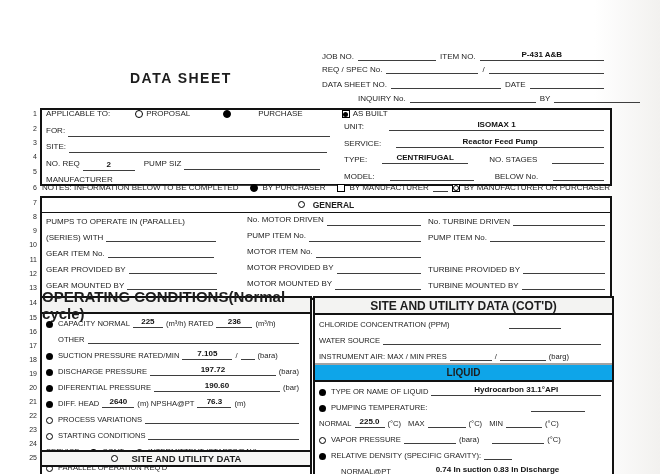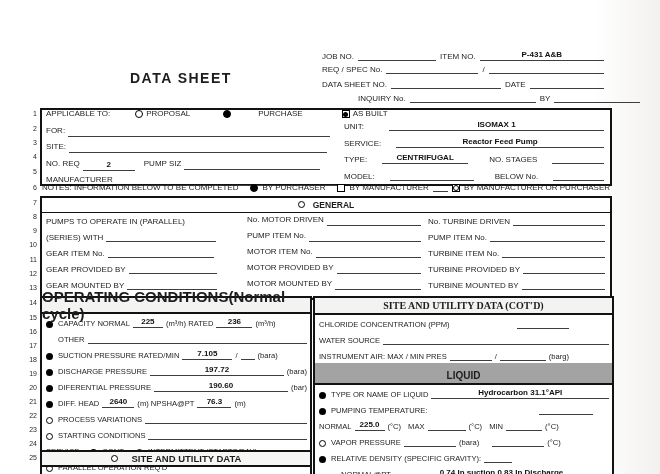--- a/index.html
+++ b/index.html
@@ -26,25 +26,25 @@
   .sq.circ::after{content:"";position:absolute;inset:0px;border-radius:50%;border:1.3px solid #000;}
   .row6{left:40px;top:182px;width:568px;display:flex;align-items:flex-end;gap:4px;font-size:8px;line-height:1;padding:0 2px;}
   .box2{left:40px;top:196px;width:568px;height:100px;border:2px solid #121212;background:#fff;}
   .ghead{height:13.5px;border-bottom:1.5px solid #121212;display:flex;align-items:center;justify-content:center;gap:6px;font-size:8.5px;font-weight:bold;}
   .grow{height:13.9px;position:relative;display:flex;align-items:flex-end;gap:3px;padding:0 4px 2px 4px;font-size:8px;line-height:1;}
   .c2{position:absolute;left:205px;width:174px;bottom:2px;display:flex;gap:3px;}
   .c3{position:absolute;left:386px;right:5px;bottom:2px;display:flex;align-items:flex-end;gap:3px;}
   .lpanel{left:40px;top:296px;width:268px;height:178px;border:2px solid #121212;background:#fff;}
   .rpanel{left:313px;top:296px;width:297px;height:178px;border:2px solid #121212;background:#fff;}
   .sech{display:flex;align-items:center;justify-content:center;gap:8px;font-weight:bold;border-bottom:2px solid #121212;background:#f3f3f2;}
-  .lrow{height:14px;display:flex;align-items:flex-end;gap:3px;padding:0 3px 2px 4px;font-size:7.6px;line-height:1;}
+  .lrow{height:14px;display:flex;align-items:flex-end;gap:3px;padding:0 11px 2px 4px;font-size:7.6px;line-height:1;}
   .dotf{width:7px;height:7px;border-radius:50%;background:#000;flex:none;margin-right:2px;}
   .doto{width:7px;height:7px;border-radius:50%;border:1.2px solid #000;background:#fff;flex:none;margin-right:2px;box-sizing:border-box;}
   .lp-footer{position:absolute;left:-2px;right:-2px;top:152px;height:17px;border:2px solid #121212;background:#f6f6f5;display:flex;align-items:center;justify-content:center;gap:12px;font-weight:bold;font-size:9.5px;box-sizing:border-box;}
-  .liqh{border-top:5px solid #a3a3a3;background:#a3a3a3;height:15px;}
+  .liqh{border-top:2px solid #a3a3a3;background:#0ea5e9;height:15px;}
 </style>
 </head>
 <body>
 
 <div class="abs title">DATA SHEET</div>
 
 <div class="hrow" style="top:50px;">
   <span>JOB NO.</span>
   <span class="u" style="width:78px"></span>
   <span>ITEM NO.</span>
@@ -184,24 +184,20 @@
         <span class="u uf"></span>
       </div>
   </div>
   <div class="grow">
     <span>GEAR ITEM No.</span>
     <span class="u" style="width:106px"></span>
     <div class="c2">
         <span>MOTOR ITEM No.</span>
         <span class="u uf"></span>
       </div>
-    <div class="c3">
-        <span>TURBINE ITEM No.</span>
-        <span class="u uf"></span>
-      </div>
   </div>
   <div class="grow">
     <span>GEAR PROVIDED BY</span>
     <span class="u" style="width:88px"></span>
     <div class="c2">
         <span>MOTOR PROVIDED BY</span>
         <span class="u uf"></span>
       </div>
     <div class="c3">
         <span>TURBINE PROVIDED BY</span>
@@ -299,21 +295,21 @@
     <span class="doto"></span>
     <span>PARALLEL OPERATION REQ'D</span>
   </div>
   <div class="lp-footer">
     <span class="doto"></span>
     <span>SITE AND UTILITY DATA</span>
   </div>
 </div>
 
 <div class="abs rpanel">
-  <div class="sech" style="height:15px;font-size:10px;font-family:Liberation Serif, serif;">
+  <div class="sech" style="height:15px;font-size:12px;">
     <span>SITE AND UTILITY DATA (COT'D)</span>
   </div>
   <div class="lrow">
     <span>CHLORIDE CONCENTRATION (PPM)</span>
     <span style="flex:1"></span>
     <span class="u" style="width:52px;margin-right:40px"></span>
   </div>
   <div class="lrow">
     <span>WATER SOURCE</span>
     <span class="u uf"></span>

